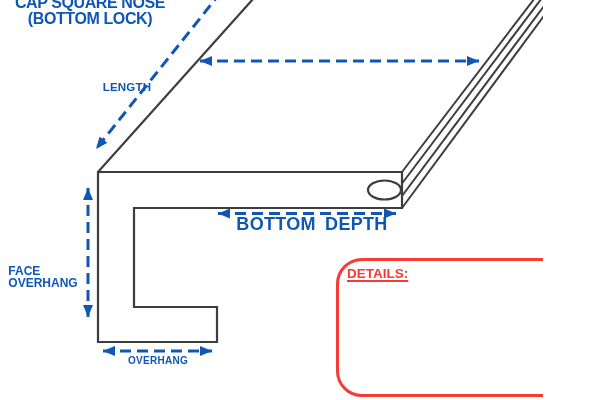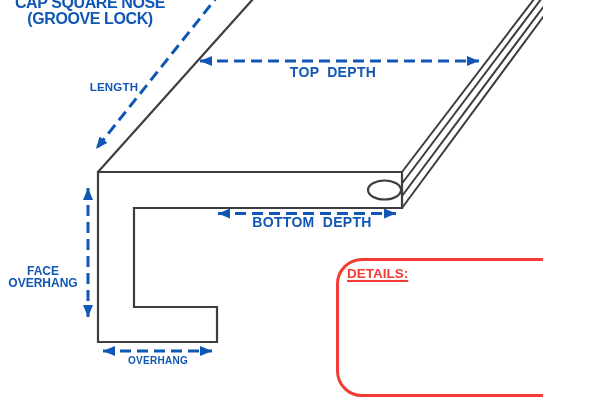--- a/index.html
+++ b/index.html
@@ -20,24 +20,24 @@
   .dim{stroke:var(--dimension_blue);stroke-width:3;fill:none;stroke-dasharray:11 6;}
   .arrowhead{fill:var(--dimension_blue);}
   .lbl{
     position:absolute;color:var(--dimension_blue);font-weight:bold;
     white-space:nowrap;transform:translateX(-50%);
   }
   .lbl-title{
     left:90px;top:-5px;font-size:16px;line-height:15.5px;
     letter-spacing:-0.4px;text-align:center;
   }
-  .lbl-length{left:114px;top:81px;font-size:11.5px;letter-spacing:0.2px;}
+  .lbl-length{left:127px;top:81px;font-size:11.5px;letter-spacing:0.2px;}
   .lbl-topdepth{left:333px;top:64px;font-size:14px;word-spacing:4px;letter-spacing:0.3px;}
-  .lbl-bottomdepth{left:312px;top:214px;font-size:14px;word-spacing:4px;letter-spacing:0.3px;}
-  .lbl-facethickness{left:43px;top:266px;font-size:12px;line-height:11.5px;text-align:center;letter-spacing:0px;}
+  .lbl-bottomdepth{left:312px;top:214px;font-size:18px;word-spacing:4px;letter-spacing:0.3px;}
+  .lbl-facethickness{left:43px;top:266px;font-size:12px;line-height:11.5px;text-align:left;letter-spacing:0px;}
   .lbl-overhang{left:158px;top:355px;font-size:10px;letter-spacing:0.3px;}
   .details-box{
     position:absolute;left:336px;top:258px;width:254px;height:139px;
     border:3px solid var(--detail_red);border-radius:26px;box-sizing:border-box;
     background:var(--background);
   }
   .details-heading{
     position:absolute;left:8px;top:5px;color:var(--detail_red);
     font-weight:bold;font-size:13.5px;
     text-decoration:underline;text-decoration-thickness:2px;text-underline-offset:2px;
@@ -85,26 +85,25 @@
     <g>
       <path class="dim" d="M88,188 L88,317" marker-start="url(#arr)" marker-end="url(#arr)"></path>
     </g>
     <g>
       <path class="dim" d="M103,351 L212,351" marker-start="url(#arr)" marker-end="url(#arr)"></path>
     </g>
   </svg>
 
   <div class="lbl lbl-title">
     <span>CAP SQUARE NOSE</span><br>
-    <span>(GROOVE LOCK)</span>
+    <span>(BOTTOM LOCK)</span>
   </div>
 
   <div class="lbl lbl-length">LENGTH</div>
 
-  <div class="lbl lbl-topdepth">TOP DEPTH</div>
 
   <div class="lbl lbl-bottomdepth">BOTTOM DEPTH</div>
 
   <div class="lbl lbl-facethickness">
     <span>FACE</span><br>
     <span>OVERHANG</span>
   </div>
 
   <div class="lbl lbl-overhang">OVERHANG</div>
 

